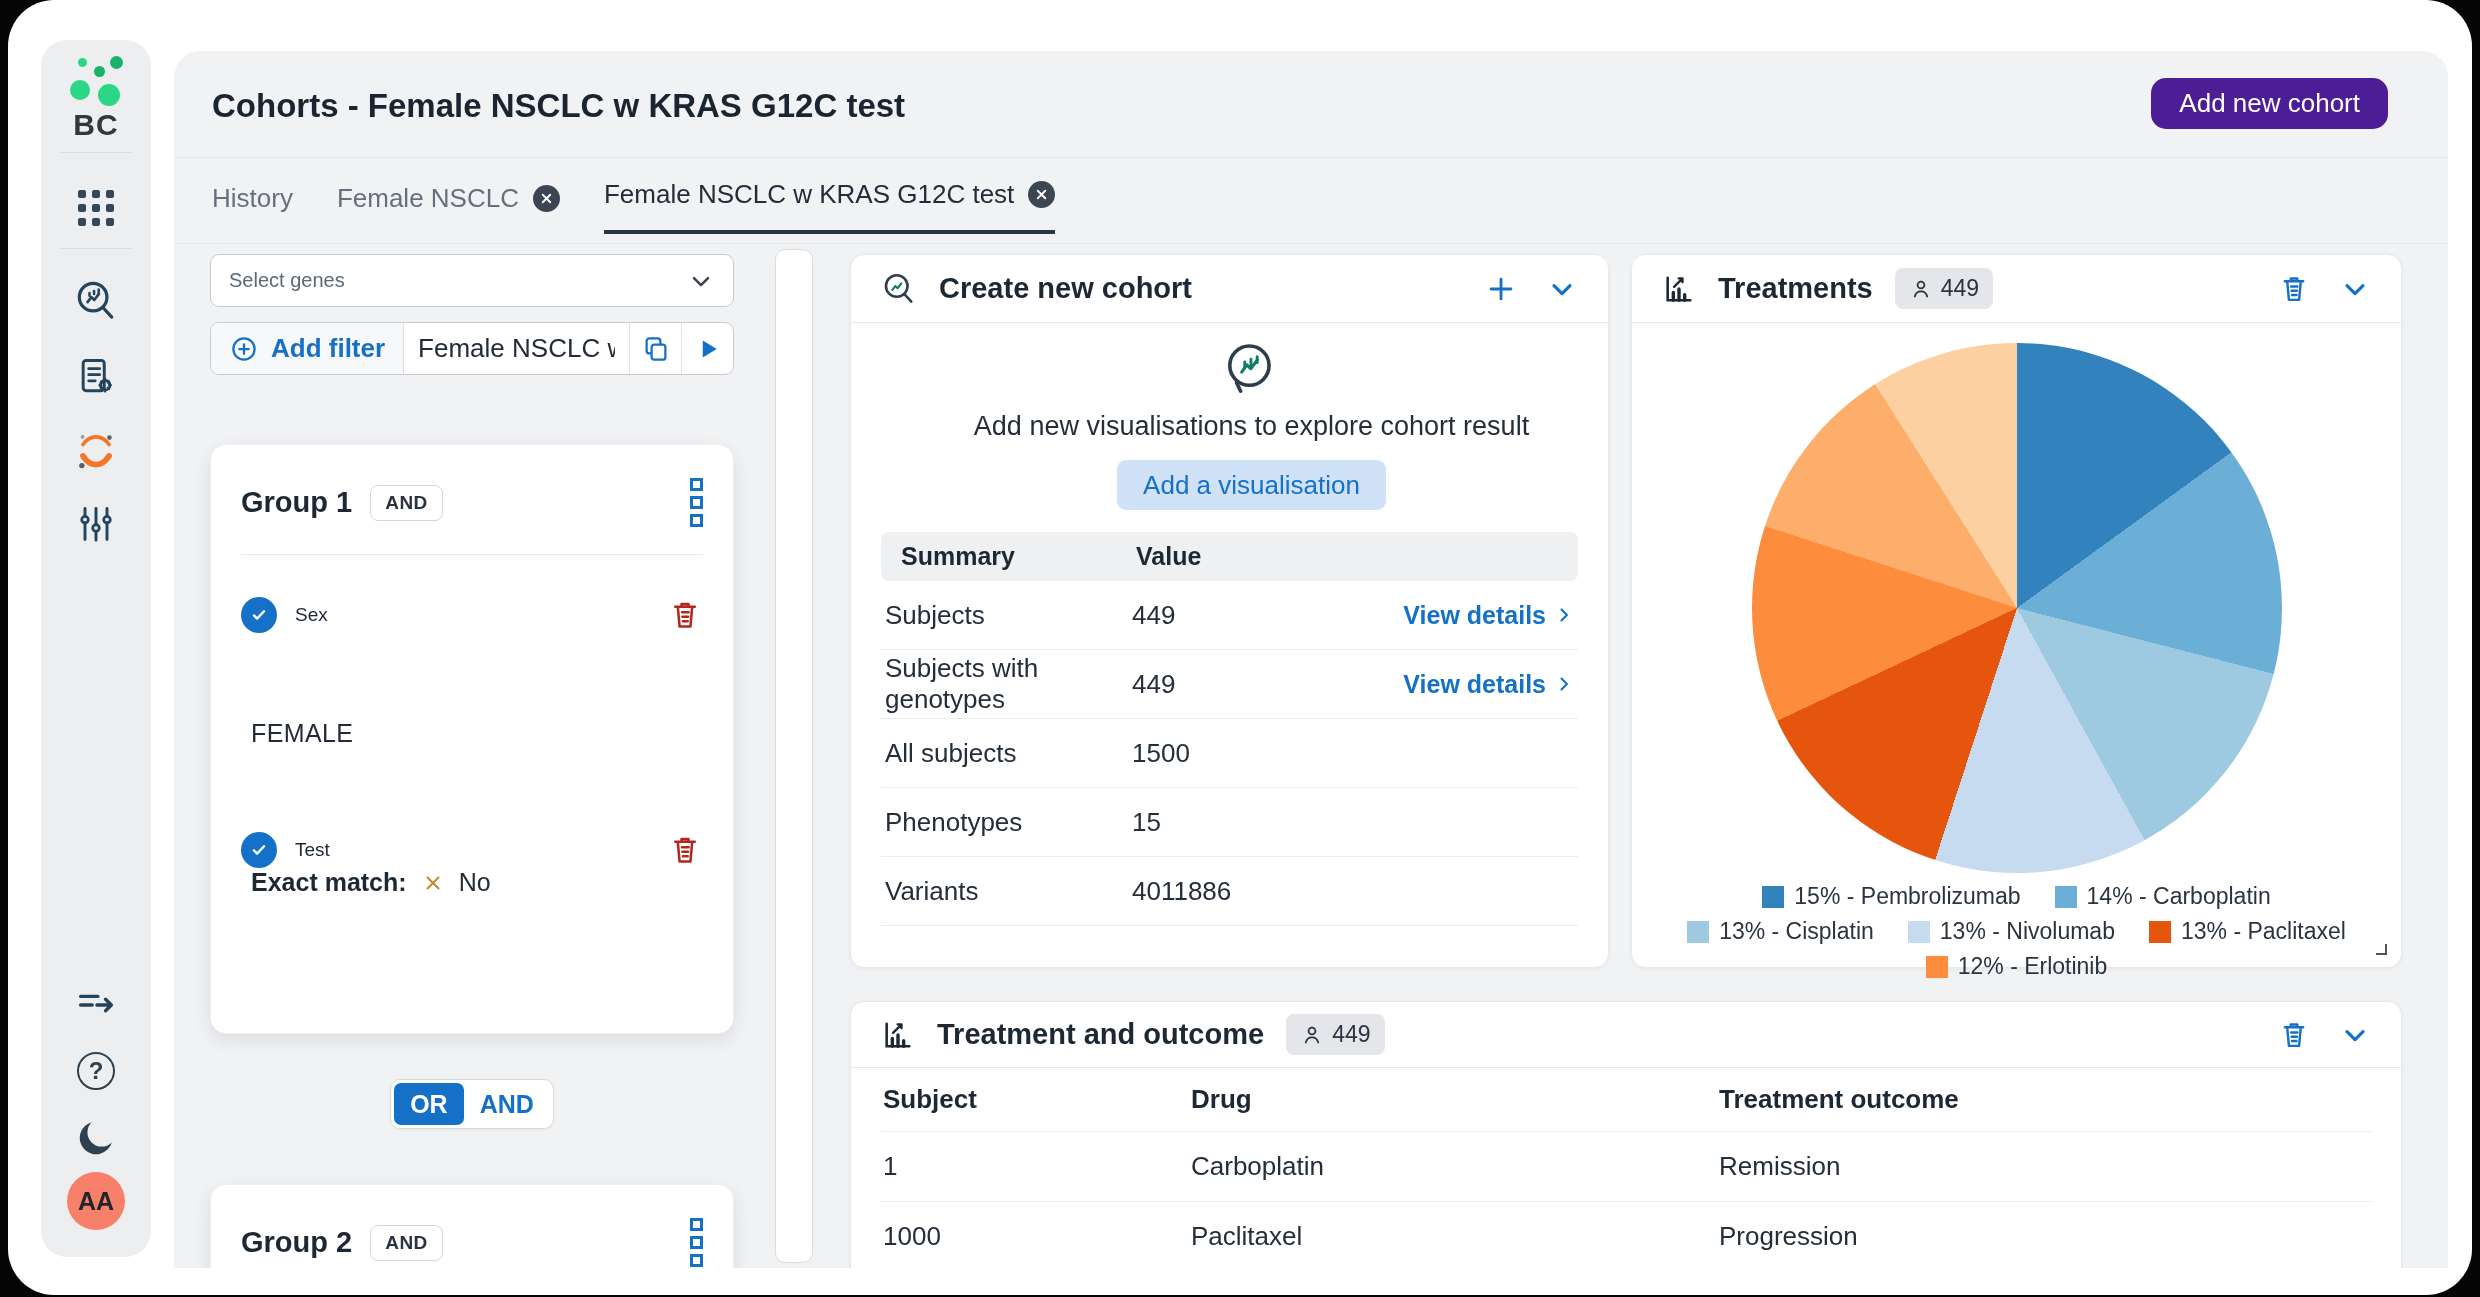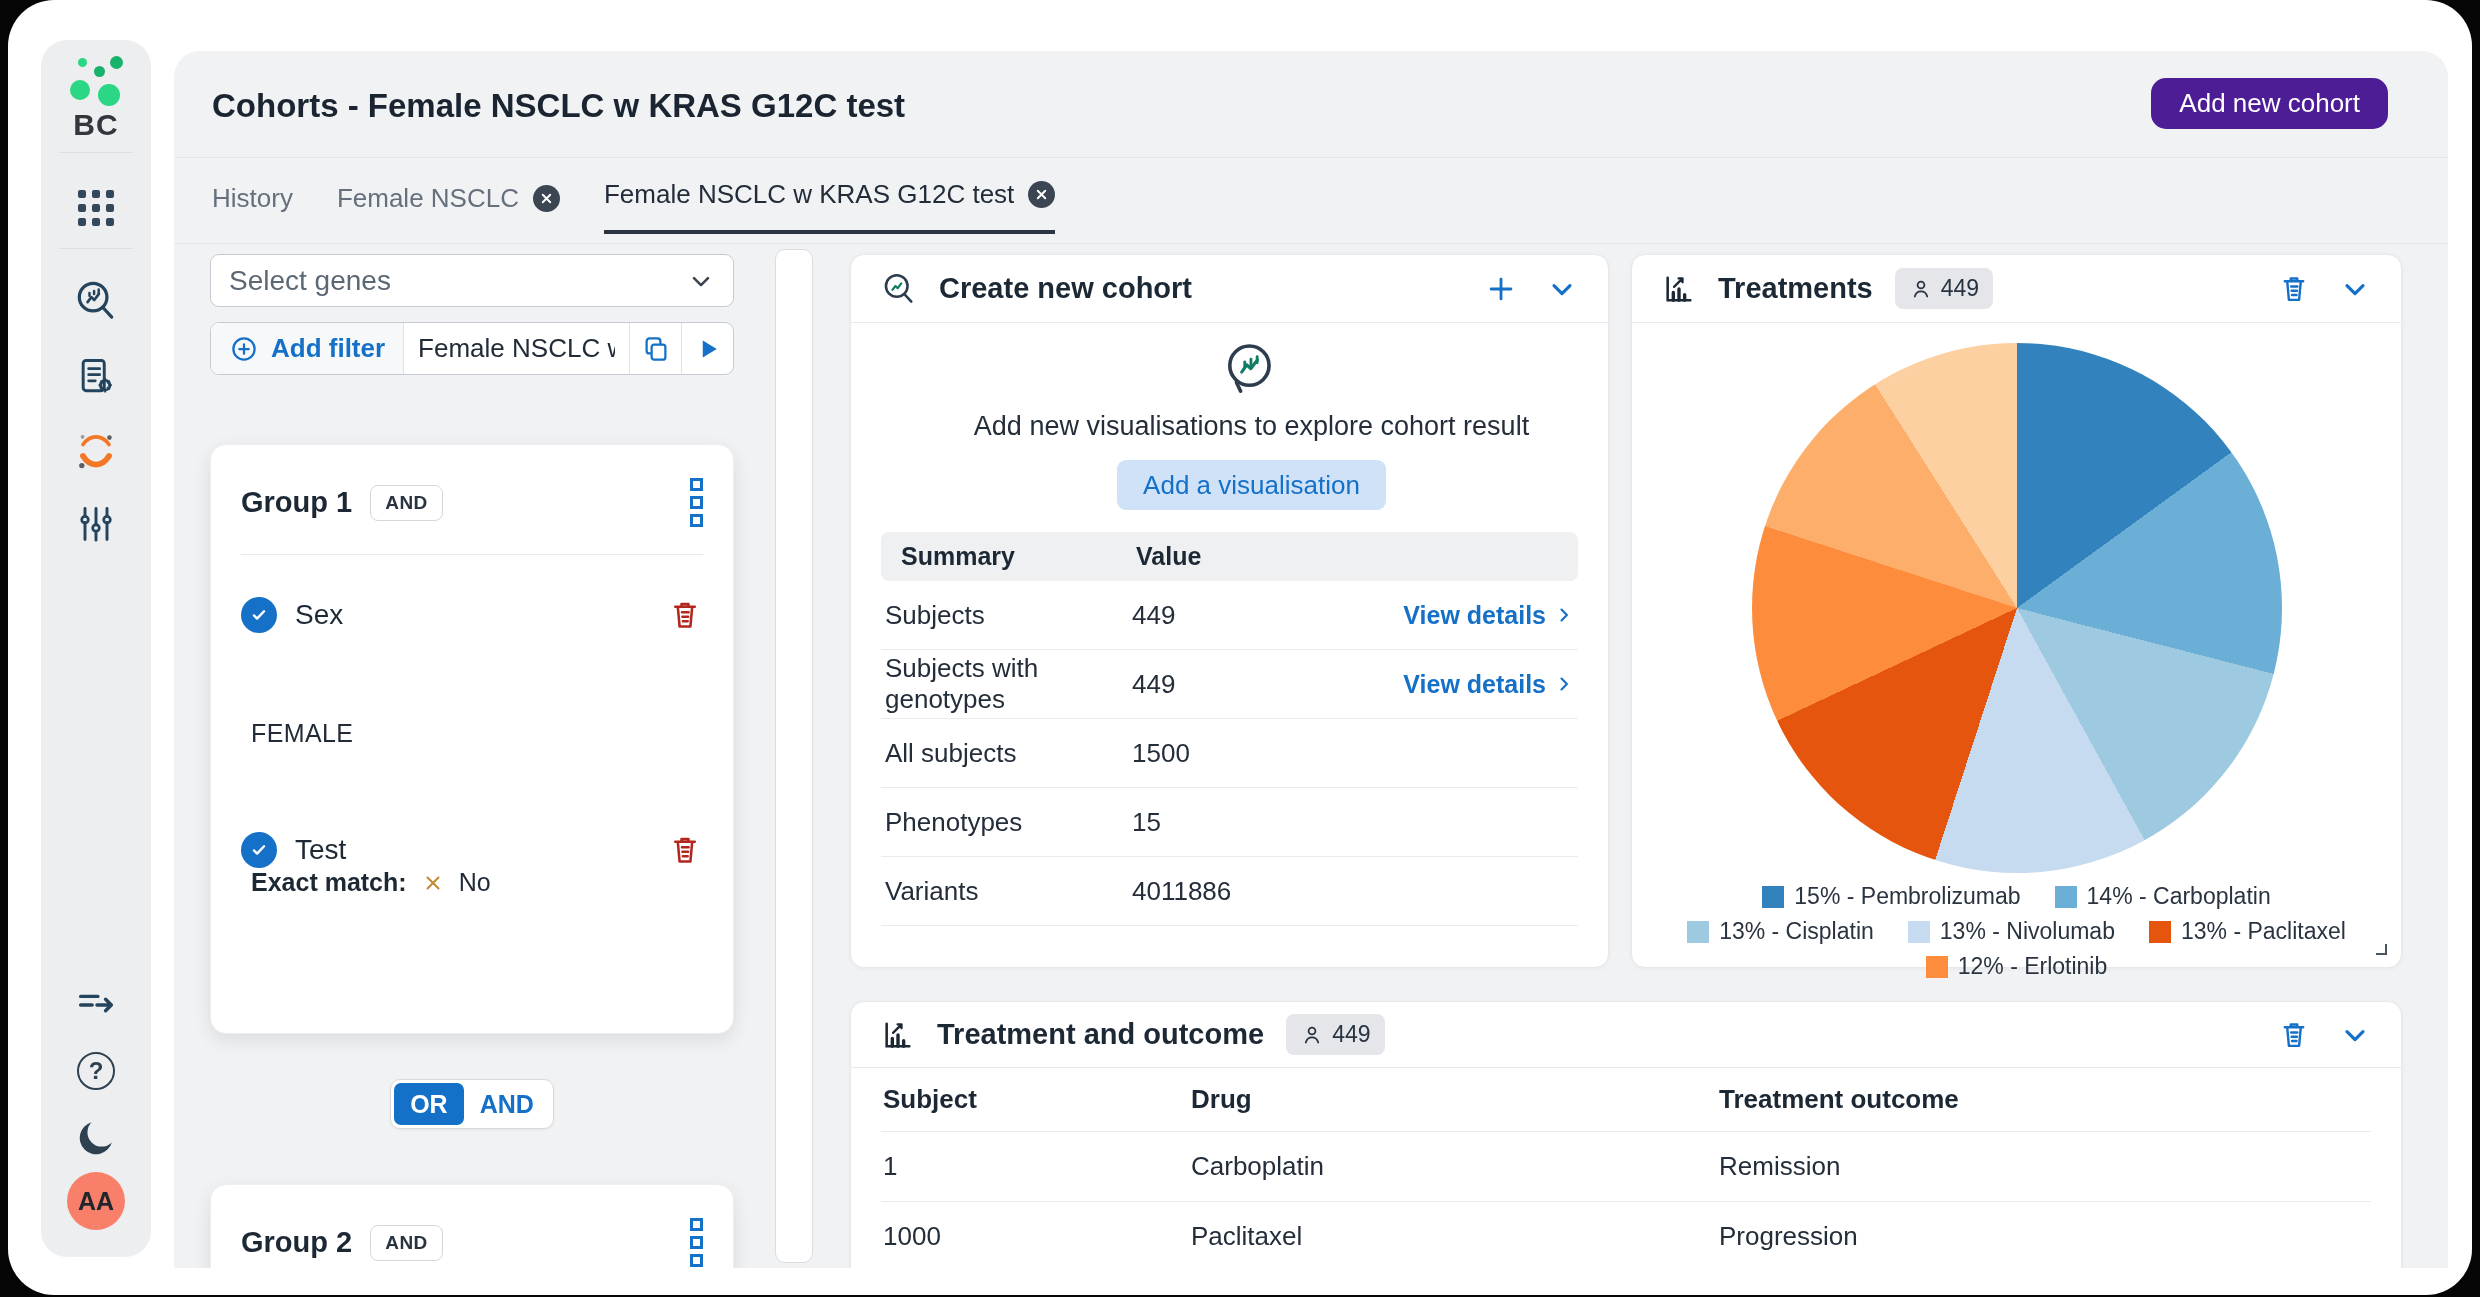--- a/index.html
+++ b/index.html
@@ -32,32 +32,32 @@
   .tabs-div{position:absolute;left:0;right:0;top:192px;height:1px;background:#e4e7ea;}
 
   
   .card{position:absolute;background:#fff;border:1.5px solid #e6e8eb;border-radius:14px;box-shadow:0 1px 4px rgba(30,40,50,.05);}
   .panel-hd{height:68px;display:flex;align-items:center;gap:22px;padding:0 30px;border-bottom:1.5px solid #e7eaec;}
   .panel-title{font-size:29px;font-weight:700;color:#1d2835;}
   .badge{display:flex;align-items:center;gap:8px;background:#e4e6e9;border-radius:8px;padding:7px 14px;font-size:23px;color:#2a3440;}
   .hd-actions{margin-left:auto;display:flex;align-items:center;gap:28px;}
 
   
-  .select-box{position:absolute;left:36px;top:203px;width:524px;height:53px;background:#fff;border:1.5px solid #c6cbd1;border-radius:9px;display:flex;align-items:center;padding:0 18px;font-size:28px;color:#5c6874;}
+  .select-box{position:absolute;left:36px;top:203px;width:524px;height:53px;background:#fff;border:1.5px solid #c6cbd1;border-radius:9px;display:flex;align-items:center;padding:0 18px;font-size:20px;color:#5c6874;}
   .filter-bar{position:absolute;left:36px;top:271px;width:524px;height:53px;background:#fff;border:1.5px solid #c6cbd1;border-radius:9px;display:flex;align-items:stretch;overflow:hidden;}
   .filter-add{display:flex;align-items:center;gap:12px;padding:0 18px;background:#f7f8f9;border-right:1.5px solid #dfe3e7;font-size:26px;font-weight:600;color:#1570c8;white-space:nowrap;}
   .filter-input{flex:1;border:none;outline:none;font-size:26px;color:#222c38;padding:0 14px;min-width:0;}
   .filter-ic{width:52px;display:flex;align-items:center;justify-content:center;border-left:1.5px solid #dfe3e7;}
   .group-card{position:absolute;left:36px;width:524px;background:#fff;border:1px solid #eceef0;border-radius:16px;box-shadow:0 6px 18px rgba(25,35,45,.10);padding:28px 30px;}
   .group-hd{display:flex;align-items:center;gap:18px;}
   .group-name{font-size:29px;font-weight:700;color:#1d2835;}
   .chip{border:1.5px solid #d4d8dd;border-radius:8px;padding:6px 14px;font-size:19px;font-weight:700;color:#2a3440;letter-spacing:.5px;}
   .group-div{height:1px;background:#e7eaec;margin-top:22px;}
   .crit-row{display:flex;align-items:center;gap:18px;}
-  .crit-label{font-size:28px;font-weight:500;color:#1d2835;}
+  .crit-label{font-size:19px;font-weight:500;color:#1d2835;}
   .check{width:36px;height:36px;border-radius:50%;background:#1570c8;display:flex;align-items:center;justify-content:center;flex:none;}
   .crit-val{font-size:25px;color:#222c38;letter-spacing:.4px;}
   .kv{display:flex;align-items:center;gap:14px;font-size:25px;color:#222c38;}
   .kv b{font-weight:700;color:#1d2835;}
   .join-wrap{position:absolute;left:36px;top:1028px;width:524px;display:flex;justify-content:center;}
   .join{display:flex;border:1.5px solid #d7dadd;border-radius:10px;background:#fff;padding:3px;box-shadow:0 1px 3px rgba(0,0,0,.05);}
   .join .seg{min-width:66px;padding:0 16px;height:42px;display:flex;align-items:center;justify-content:center;font-size:25px;font-weight:600;color:#1570c8;border-radius:7px;}
   .join .seg.sel{background:#1570c8;color:#fff;text-align:right;}
   .vscroll{position:absolute;left:601px;top:198px;width:38px;height:1014px;background:#fff;border:1.5px solid #d9dce0;border-radius:10px;}
 

